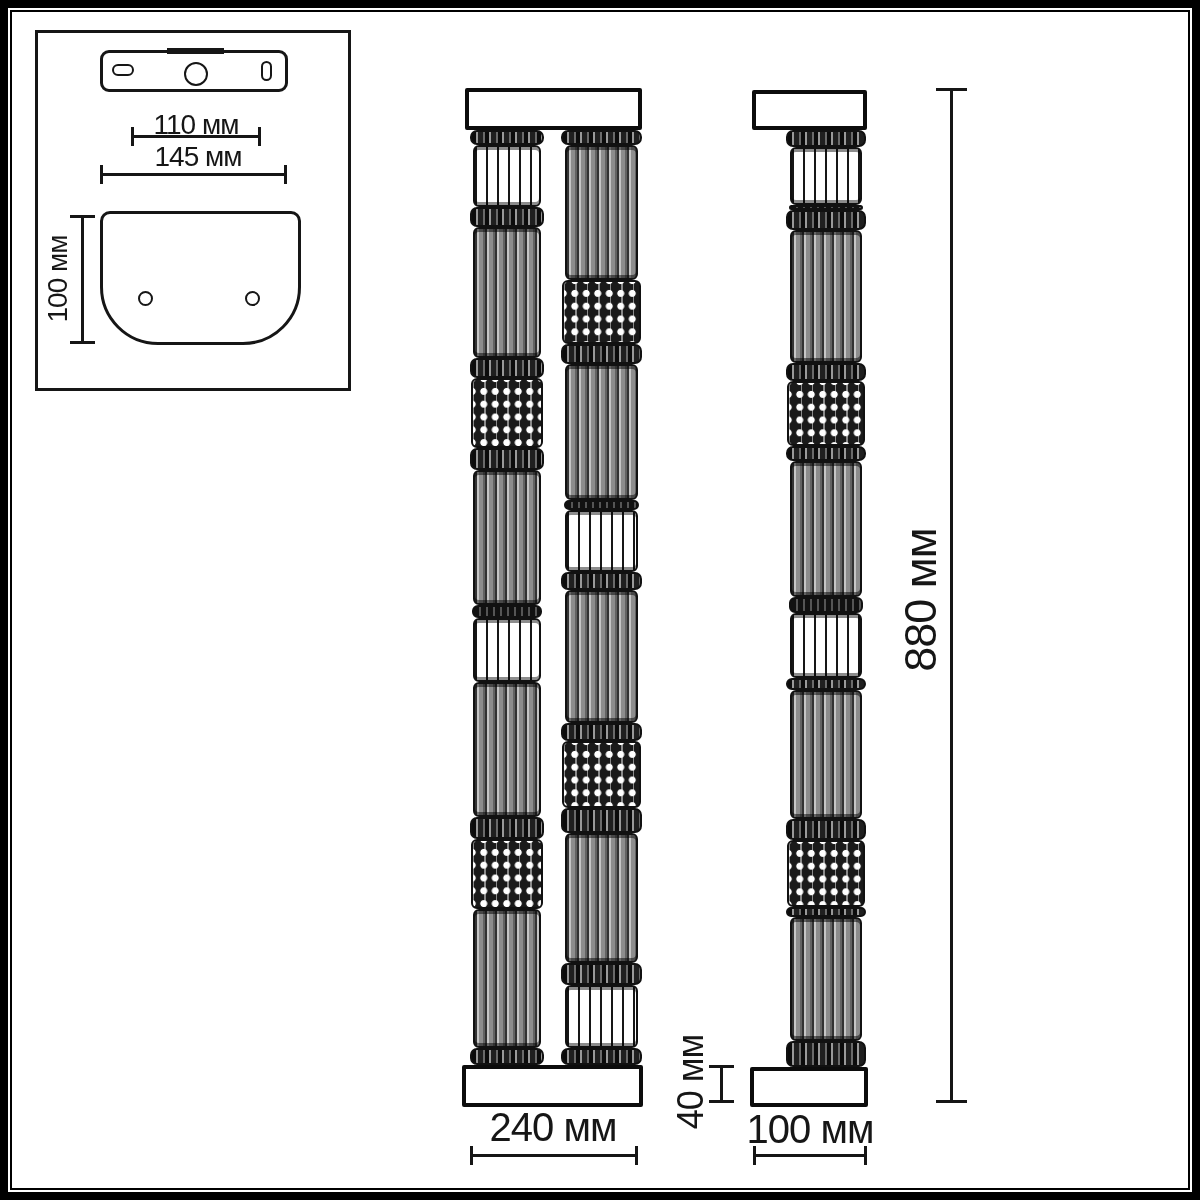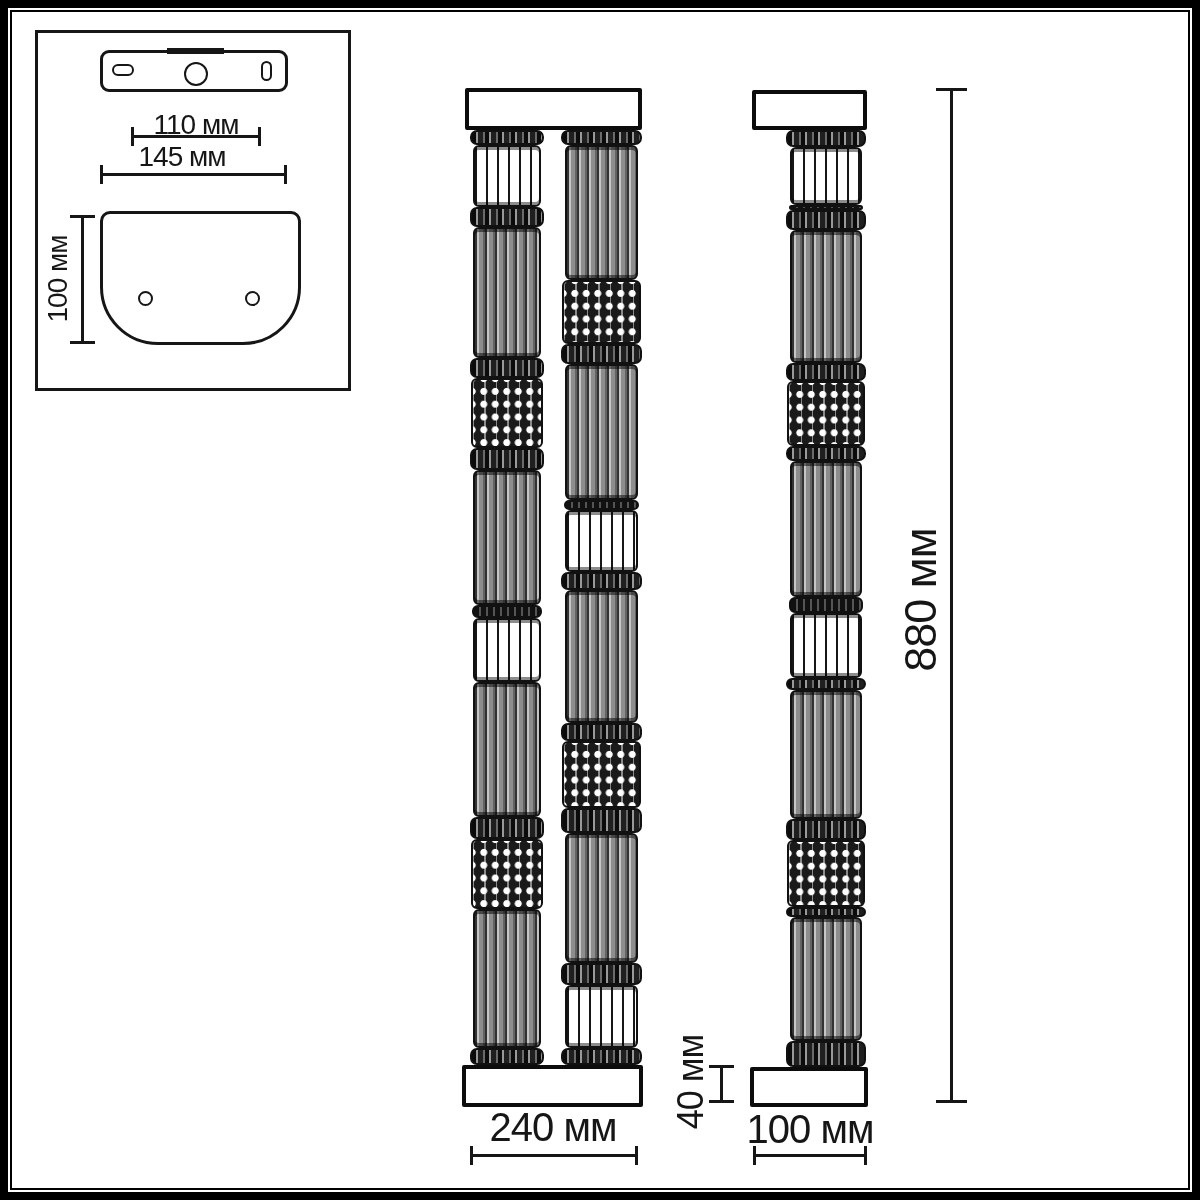--- a/index.html
+++ b/index.html
@@ -58,21 +58,21 @@
   <div class="inset">
     <div class="bracket"></div>
     <div class="bracket-notch"></div>
     <div class="slot-h"></div>
     <div class="hole-c"></div>
     <div class="slot-v"></div>
 
     <div class="dim-label fs-inset" style="left:158px;top:92px;">110 мм</div>
     <div class="hdim" style="left:93px;top:102px;width:130px;"></div>
 
-    <div class="dim-label fs-inset" style="left:144px;top:124px;">145 мм</div>
+    <div class="dim-label fs-inset" style="left:160px;top:124px;">145 мм</div>
     <div class="hdim" style="left:62px;top:140px;width:187px;"></div>
 
     <div class="plate"></div>
     <div class="plate-hole h1"></div>
     <div class="plate-hole h2"></div>
 
     <div class="vdim" style="left:43px;top:182px;height:129px;"></div>
     <div class="dim-label rot fs-inset" style="left:20px;top:246px;">100 мм</div>
   </div>
 

